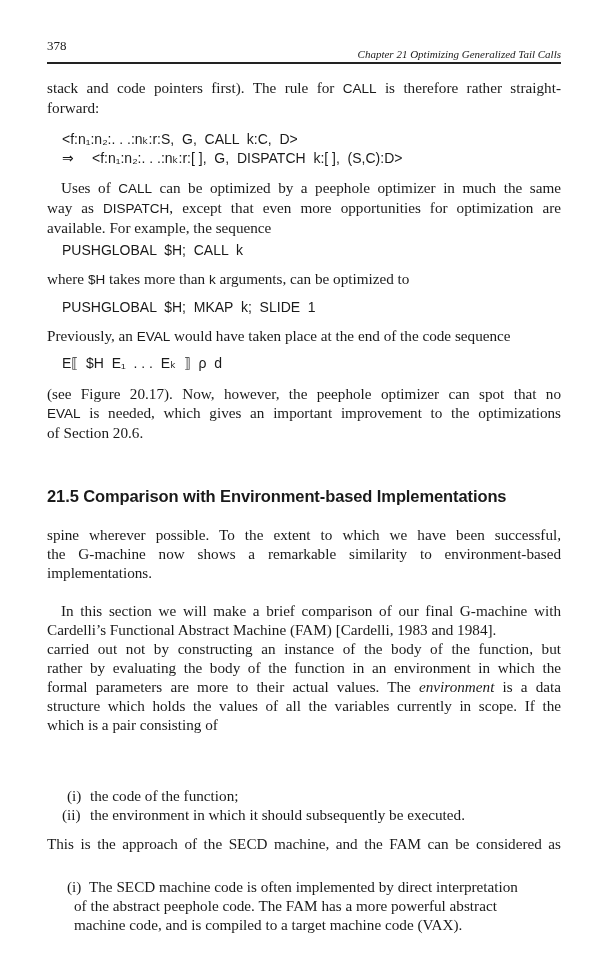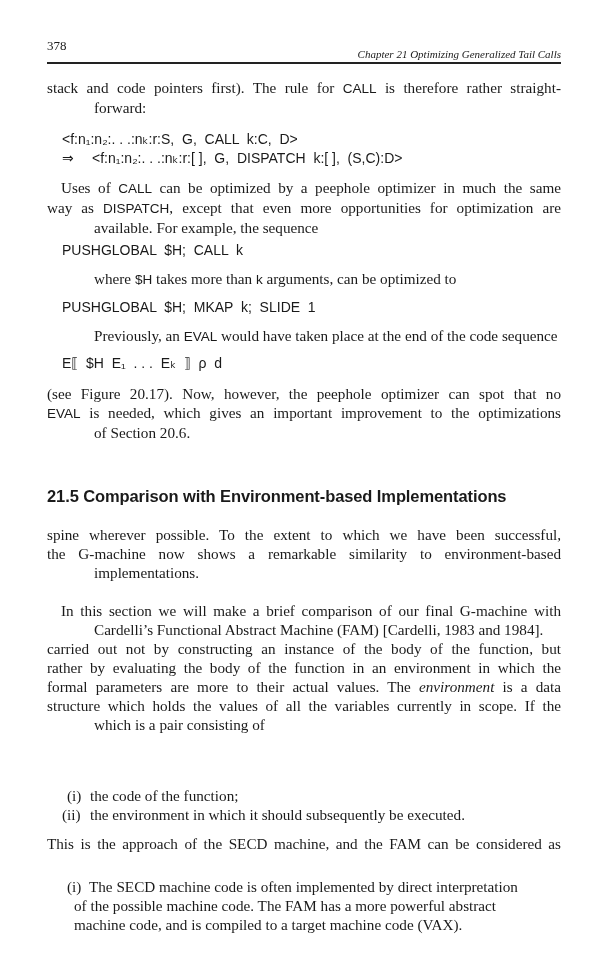--- a/index.html
+++ b/index.html
@@ -6,21 +6,21 @@
   body { width: 600px; height: 973px; position: relative; overflow: hidden; color: #1a1a1a; }
   .serif { font-family: "Liberation Serif", "DejaVu Serif", serif; }
 
   .header { position: absolute; left: 47px; top: 36px; width: 514px; height: 22px; }
   .page-num { position: absolute; left: 0; top: 2px; font-size: 13px; }
   .running-title { position: absolute; right: 0; top: 12px; font-size: 11px; font-style: italic; }
   .header-rule { position: absolute; left: 47px; top: 62px; width: 514px; height: 1.5px; background: #222; }
 
   .p { position: absolute; left: 47px; width: 514px; font-size: 15.2px; line-height: 19px; text-align: justify; }
   .p .line { display: block; white-space: nowrap; text-align-last: justify; }
-  .p .line.last { text-align-last: left; margin-left: 47px; }
+  .p .line.last { text-align-last: left; }
   .indent { text-indent: 14px; }
 
   .code { position: absolute; left: 62px; font-size: 14px; white-space: pre; line-height: 19px; font-family: "Liberation Sans", "DejaVu Sans", sans-serif; }
 
   .section-heading { position: absolute; left: 47px; top: 487px; font-size: 16.5px; font-weight: bold; font-family: "Liberation Sans", "DejaVu Sans", sans-serif; letter-spacing: -0.1px; }
 
   .list { position: absolute; left: 62px; font-size: 15.2px; line-height: 19px; }
   .list-item { display: flex; }
   .list-marker { display: inline-block; width: 28px; }
   .hang { position: absolute; left: 62px; width: 495px; font-size: 15.2px; line-height: 19px; }
@@ -107,17 +107,17 @@
   <span class="line">This is the approach of the SECD machine, and the FAM can be considered as</span>
 </div>
 
 <div class="hang serif" style="top:877px;">
   <div style="position:relative;">
     <span style="position:absolute;left:5px;top:0;">(i)</span>
     <div style="margin-left:27px;">
       <span class="line" style="display:block;white-space:nowrap;">The SECD machine code is often implemented by direct interpretation</span>
     </div>
     <div style="margin-left:12px;">
-      <span style="display:block;white-space:nowrap;">of the possible machine code. The FAM has a more powerful abstract</span>
+      <span style="display:block;white-space:nowrap;">of the abstract peephole code. The FAM has a more powerful abstract</span>
       <span style="display:block;white-space:nowrap;">machine code, and is compiled to a target machine code (VAX).</span>
     </div>
   </div>
 </div>
 
 </body></html>

